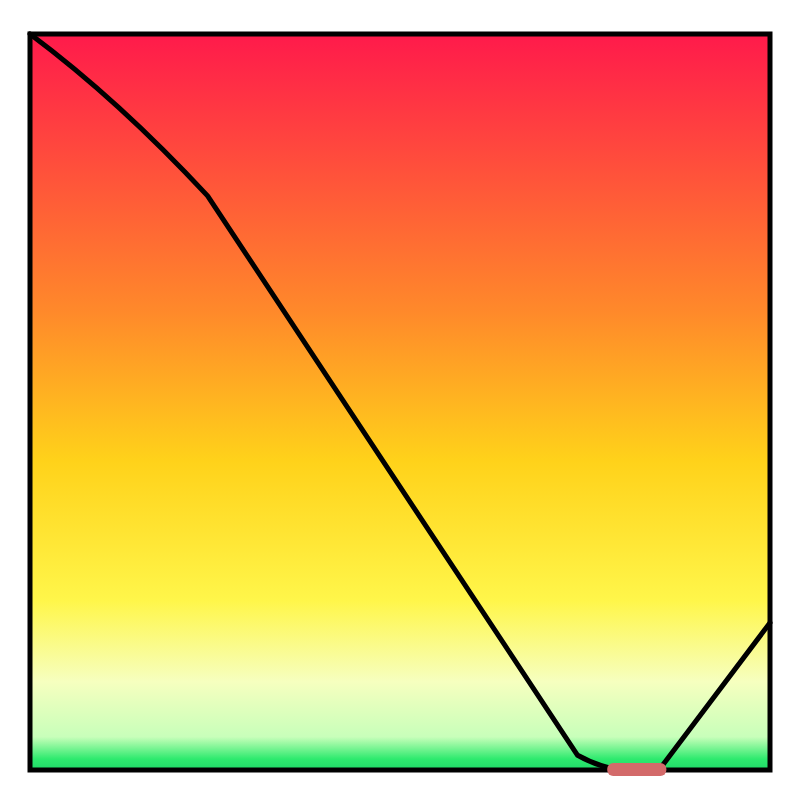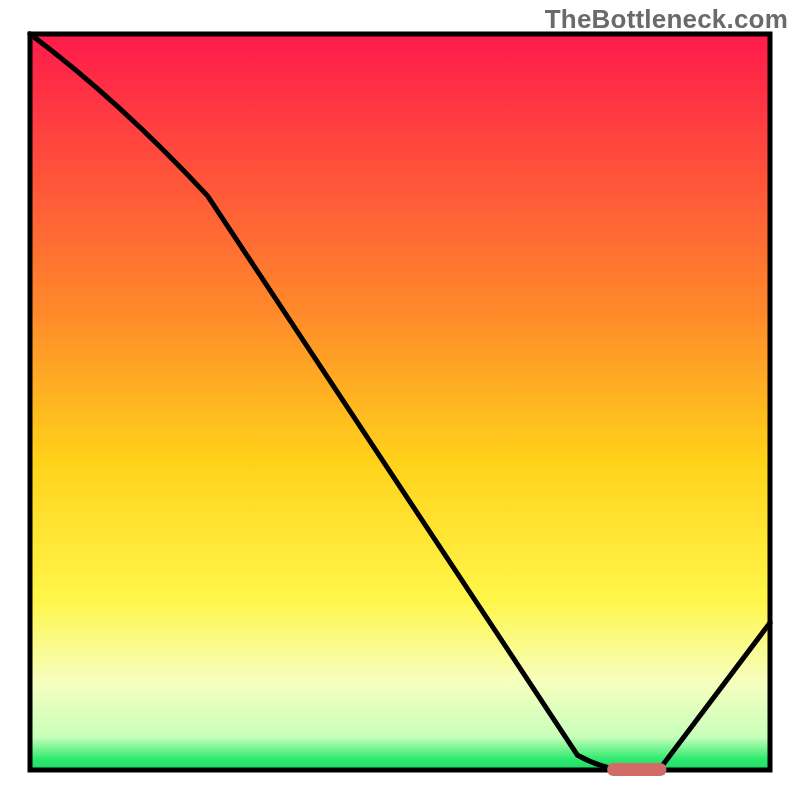--- a/index.html
+++ b/index.html
@@ -25,21 +25,20 @@
     letter-spacing: 0.2px;
   }
   svg {
     display: block;
   }
 </style>
 </head>
 <body>
 
 <div class="container">
-  <div class="watermark">TheBottleneck.com</div>
 
   <svg width="800" height="800" viewBox="0 0 800 800">
     <defs>
       <linearGradient id="bg-grad" x1="0" y1="0" x2="0" y2="1">
         <stop id="g0" offset="0%" stop-color="#ff1a4b"></stop>
         <stop id="g1" offset="38%" stop-color="#ff8a2a"></stop>
         <stop id="g2" offset="57.99999999999999%" stop-color="#ffd21a"></stop>
         <stop id="g3" offset="77%" stop-color="#fff64a"></stop>
         <stop id="g4" offset="88%" stop-color="#f6ffbf"></stop>
         <stop id="g5" offset="95.5%" stop-color="#c8ffba"></stop>

